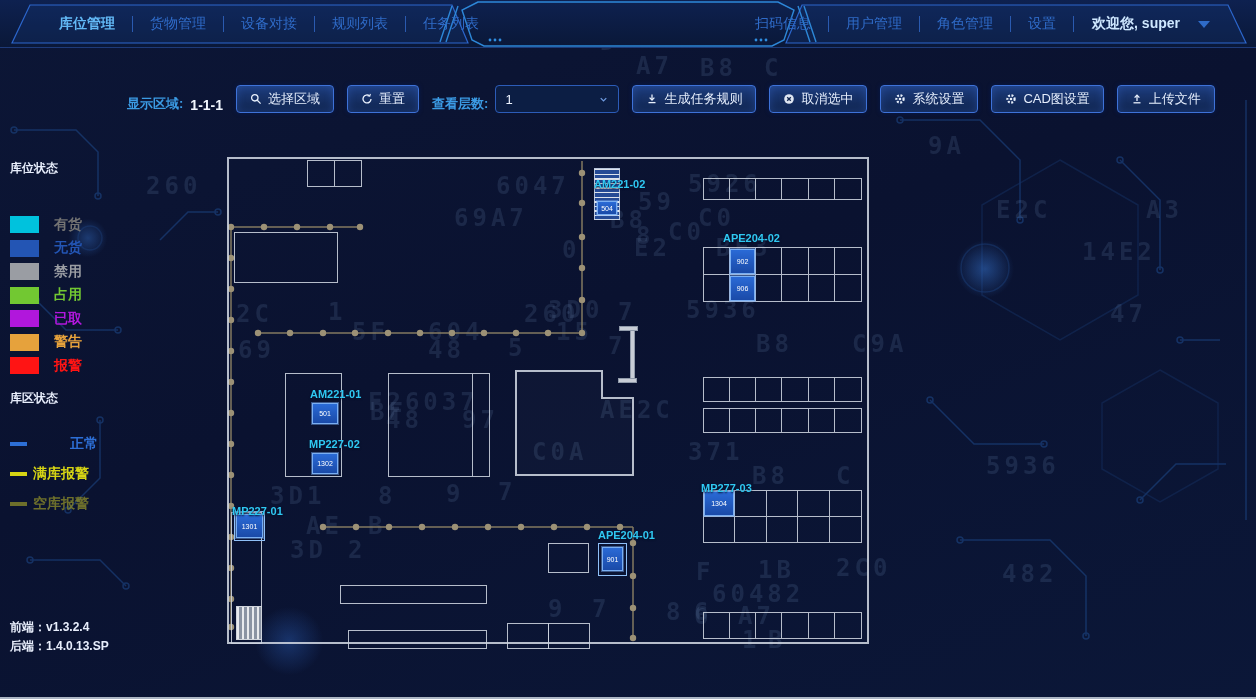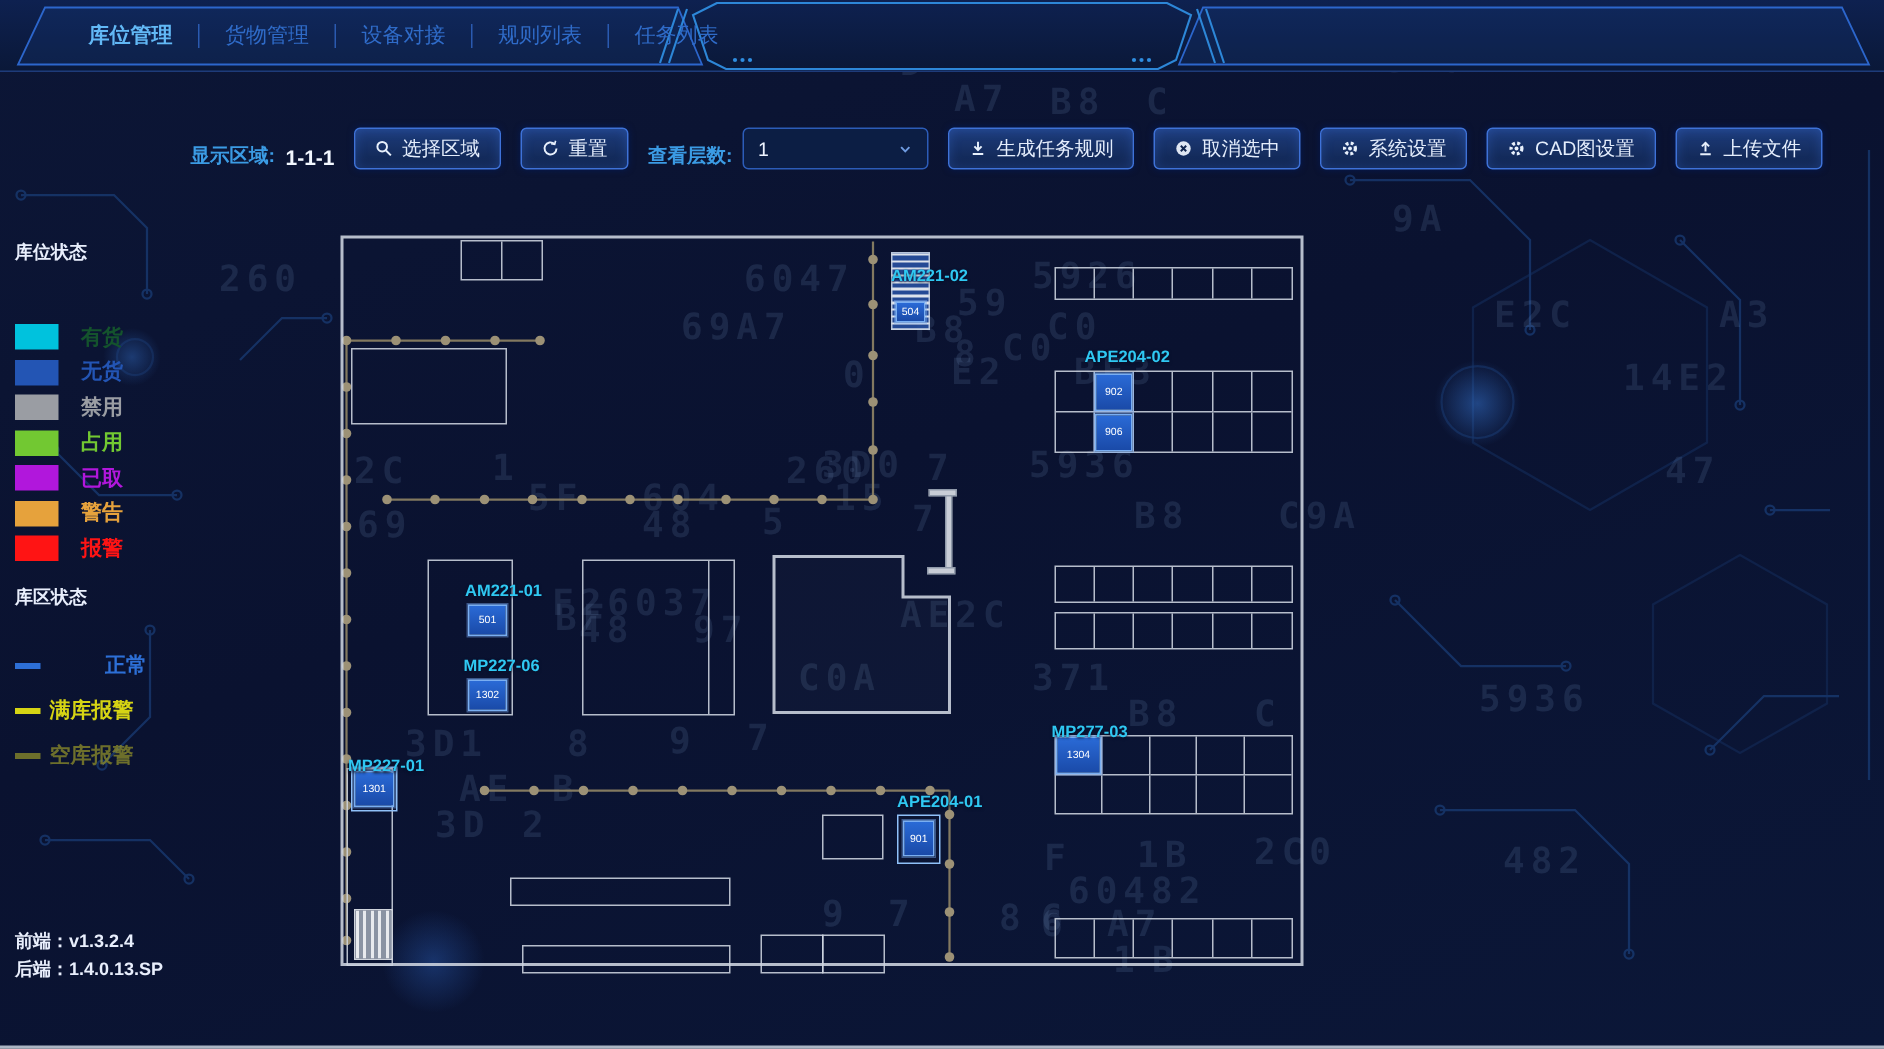--- a/index.html
+++ b/index.html
@@ -224,20 +224,32 @@
     <span class="tab active">库位管理</span>
     <span class="sep"></span>
     <span class="tab">货物管理</span>
     <span class="sep"></span>
     <span class="tab">设备对接</span>
     <span class="sep"></span>
     <span class="tab">规则列表</span>
     <span class="sep"></span>
     <span class="tab">任务列表</span>
   </nav>
+  <nav class="nav nav-right">
+    <span class="tab">扫码信息</span>
+    <span class="sep"></span>
+    <span class="tab">用户管理</span>
+    <span class="sep"></span>
+    <span class="tab">角色管理</span>
+    <span class="sep"></span>
+    <span class="tab">设置</span>
+    <span class="sep"></span>
+    <span class="welcome">欢迎您, super</span>
+    <span class="caret"></span>
+  </nav>
 </header>
 
 <div class="toolbar">
   <span class="tlabel">显示区域:</span>
   <span class="tvalue" style="margin-left:-6px">1-1-1</span>
   <button class="btn">
     <svg width="12" height="12" viewBox="0 0 12 12" stroke="#e8f0fc" stroke-width="1.3" fill="none">
         <circle cx="4.8" cy="4.8" r="3.2"></circle>
         <line x1="7.3" y1="7.3" x2="10.6" y2="10.6"></line>
       </svg>
@@ -294,21 +306,21 @@
       </svg>
     <span>上传文件</span>
   </button>
 </div>
 
 <aside class="legend">
   <div class="legend-title">库位状态</div>
   <div style="height:28px"></div>
   <div class="litem">
     <span class="swatch" style="background-color: rgb(0, 194, 221);"></span>
-    <span class="llabel" style="color: #14532d;">有货</span>
+    <span class="llabel" style="color: #737373;">有货</span>
   </div>
   <div class="litem">
     <span class="swatch" style="background-color: rgb(35, 85, 180);"></span>
     <span class="llabel" style="color: rgb(35, 85, 180);">无货</span>
   </div>
   <div class="litem">
     <span class="swatch" style="background-color: rgb(154, 157, 163);"></span>
     <span class="llabel" style="color: rgb(154, 157, 163);">禁用</span>
   </div>
   <div class="litem">
@@ -492,21 +504,21 @@
     </div>
   <div class="abs slot" style="left:477px;top:334px;width:30px;height:25px">
       <span>1304</span>
     </div>
 
   <div class="abs box" style="left:58px;top:216px;width:57px;height:104px"></div>
   <div class="abs station-label" style="left:83px;top:231px">AM221-01</div>
   <div class="abs slot" style="left:85px;top:246px;width:26px;height:21px">
       <span>501</span>
     </div>
-  <div class="abs station-label" style="left:82px;top:281px">MP227-06</div>
+  <div class="abs station-label" style="left:82px;top:281px">MP227-02</div>
   <div class="abs slot" style="left:85px;top:296px;width:26px;height:21px">
       <span>1302</span>
     </div>
 
   <div class="abs box" style="left:161px;top:216px;width:102px;height:104px">
     <div class="vdiv" style="right:16px"></div>
   </div>
 
   <div class="abs ibeam" style="left:392px;top:169px;width:19px;height:5px"></div>
   <div class="abs ibeam" style="left:403px;top:173px;width:5px;height:49px"></div>

